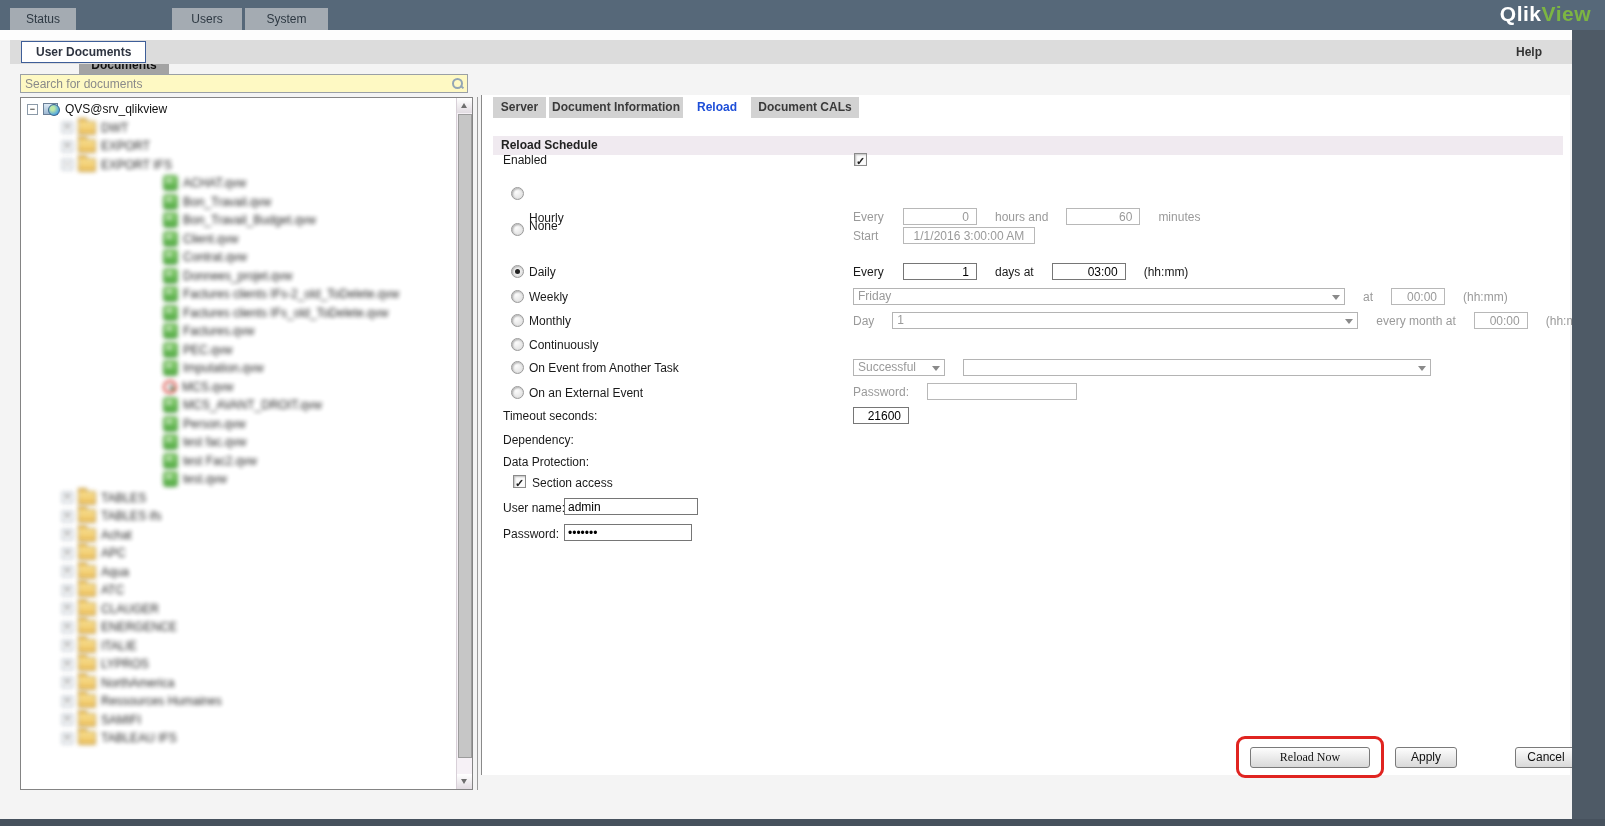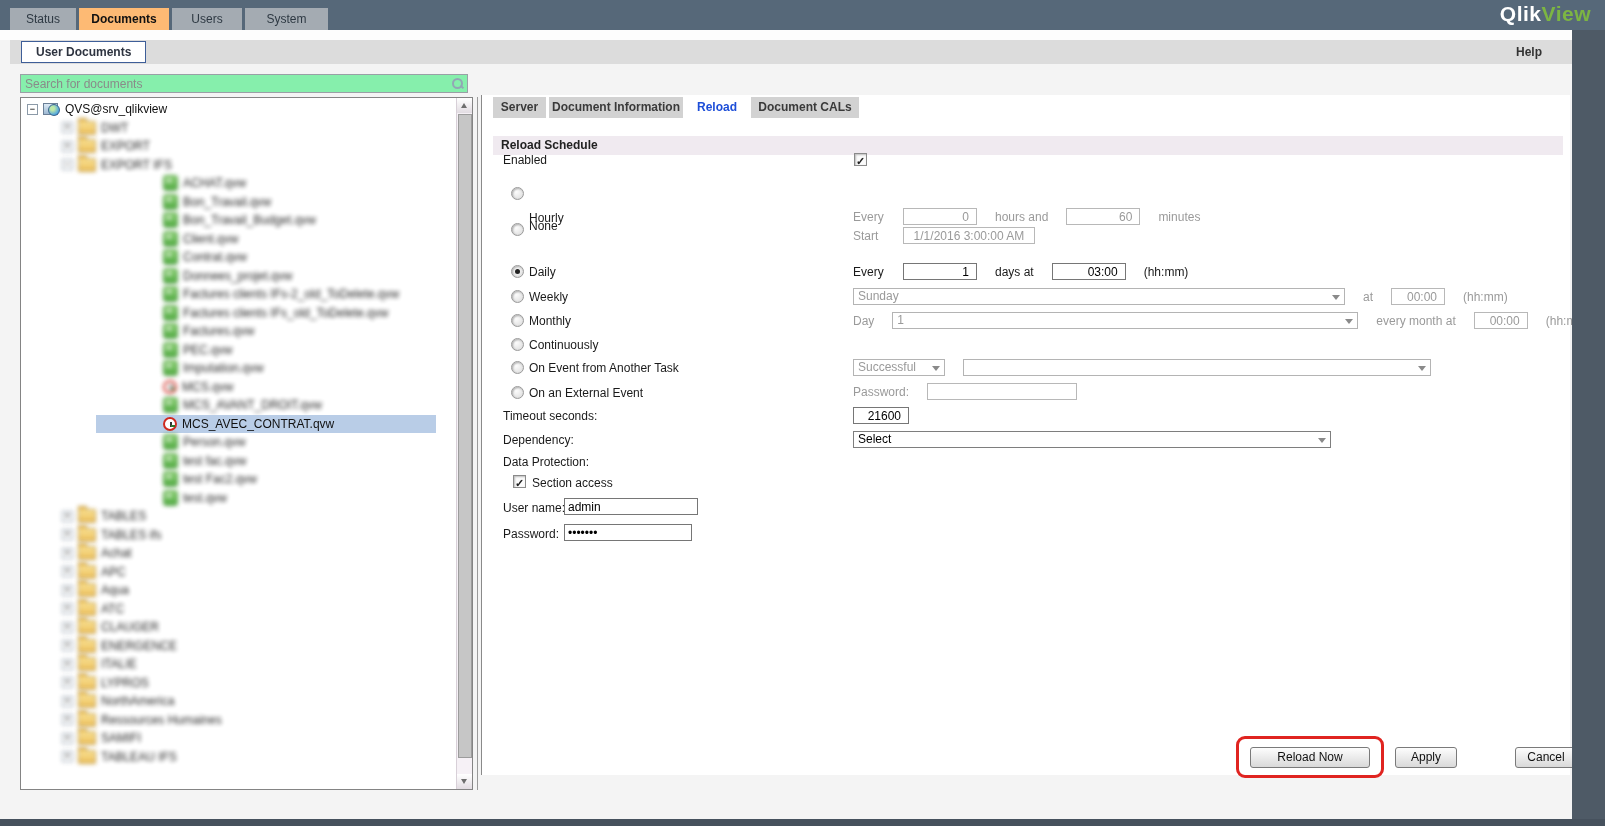--- a/index.html
+++ b/index.html
@@ -4,33 +4,33 @@
 <style>
   html,body{margin:0;padding:0;background:#888;}
   .screen{position:relative;width:1605px;height:826px;background:#f4f4f4;overflow:hidden;
           font-family:"Liberation Sans",sans-serif;font-size:12px;color:#1a1a1a;}
 
   
   .topbar{position:absolute;left:0;top:0;width:1605px;height:30px;background:#566879;}
   .topwhite{position:absolute;left:0;top:30px;width:1572px;height:10px;background:#fdfdfd;}
   .toptab{position:absolute;top:8px;height:22px;line-height:22px;text-align:center;
           background:#a4abb2;color:#2e3943;cursor:default;}
-  .toptab.active{background:#fdba74;color:#111;font-weight:bold;}
+  .toptab.active{background:#a3a3a3;color:#111;font-weight:bold;margin-top:46px;}
   .logo{position:absolute;top:2px;right:14px;font-size:21px;font-weight:bold;letter-spacing:.5px;}
   .logo .q{color:#fff;} .logo .v{color:#7cb543;}
 
   
   .subbar{position:absolute;left:10px;top:40px;width:1562px;height:24px;background:#dcdcdc;}
   .userdocs-btn{position:absolute;left:11px;top:1px;height:20px;line-height:20px;padding:0 14px;
                 background:#fff;border:1px solid #3e5e98;font-weight:bold;color:#2e3440;}
   .help{position:absolute;right:30px;top:0;height:24px;line-height:24px;font-weight:bold;color:#333;}
 
   
   .search{position:absolute;left:20px;top:74px;width:448px;height:19px;box-sizing:border-box;
-          border:1px solid #9aa0a6;background:#86efac;font:12px "Liberation Sans",sans-serif;
+          border:1px solid #9aa0a6;background:#fef9c3;font:12px "Liberation Sans",sans-serif;
           color:#222;padding:0 20px 0 4px;}
   .search::placeholder{color:#8a8a8a;}
   .mag{position:absolute;left:451px;top:77px;width:13px;height:13px;}
   .mag::before{content:'';position:absolute;left:1px;top:1px;width:7px;height:7px;border:2px solid #93a6b5;border-radius:50%;}
   .mag::after{content:'';position:absolute;left:9px;top:9px;width:4px;height:2px;background:#93a6b5;transform:rotate(45deg);}
 
   
   .tree{position:absolute;left:20px;top:97px;width:453px;height:693px;box-sizing:border-box;
         border:1px solid #848484;background:#fff;overflow:hidden;}
   .tree-rows{position:absolute;left:0;top:2px;right:16px;}
@@ -237,26 +237,20 @@
             <span class="ticon ic-clock"></span>
             <span class="tlabel">MCS.qvw</span>
           </div>
         </div>
         <div class="trow">
           <div class="tin lvl2 blur">
             <span class="ticon ic-doc"></span>
             <span class="tlabel">MCS_AVANT_DROIT.qvw</span>
           </div>
         </div>
-        <div class="trow sel">
-          <div class="tin lvl2">
-            <span class="ticon ic-clock"></span>
-            <span class="tlabel">MCS_AVEC_CONTRAT.qvw</span>
-          </div>
-        </div>
         <div class="trow">
           <div class="tin lvl2 blur">
             <span class="ticon ic-doc"></span>
             <span class="tlabel">Person.qvw</span>
           </div>
         </div>
         <div class="trow">
           <div class="tin lvl2 blur">
             <span class="ticon ic-doc"></span>
             <span class="tlabel">test fac.qvw</span>
@@ -427,21 +421,21 @@
 
     <div class="frow" style="left:371px;top:168px;">
       <span class="w32">Every</span>
       <input class="tb right" style="width: 74px;" value="1">
       <span>days at</span>
       <input class="tb right" style="width: 74px;" value="03:00">
       <span>(hh:mm)</span>
     </div>
 
     <div class="frow" style="left:371px;top:193px;">
-      <div class="dd dis" style="width:492px;"><span>Sunday</span><i class="arr"></i></div>
+      <div class="dd dis" style="width:492px;"><span>Friday</span><i class="arr"></i></div>
       <span class="dis-t">at</span>
       <input class="tb right dis" style="width: 54px;" value="00:00">
       <span class="dis-t">(hh:mm)</span>
     </div>
 
     <div class="frow" style="left:371px;top:217px;">
       <span class="dis-t">Day</span>
       <div class="dd dis" style="width:466px;"><span>1</span><i class="arr"></i></div>
       <span class="dis-t">every month at</span>
       <input class="tb right dis" style="width: 54px;" value="00:00">
@@ -454,32 +448,31 @@
     </div>
 
     <div class="frow" style="left:371px;top:288px;">
       <span class="dis-t">Password:</span>
       <input class="tb dis" style="width: 150px;" value="">
     </div>
 
     <div class="lbl" style="left:21px;top:314px;">Timeout seconds:</div>
     <input class="tb right" style="position: absolute; left: 371px; top: 312px; width: 56px;" value="21600">
     <div class="lbl" style="left:21px;top:338px;">Dependency:</div>
-    <div class="dd" style="position:absolute;left:371px;top:336px;width:478px;"><span>Select</span><i class="arr"></i></div>
 
     <div class="lbl" style="left:21px;top:360px;">Data Protection:</div>
     <span class="cb" style="left:31px;top:380px;"><span class="mark">✓</span></span>
     <div class="lbl" style="left:50px;top:381px;">Section access</div>
     <div class="lbl" style="left:21px;top:406px;">User name:</div>
     <input class="tb" style="position: absolute; left: 82px; top: 403px; width: 134px;" value="admin">
     <div class="lbl" style="left:21px;top:432px;">Password:</div>
     <input class="tb" style="position: absolute; left: 82px; top: 429px; width: 128px;" value="•••••••">
   </div>
 
-  <div class="btn" style="left:1250px;top:747px;width:120px;">Reload Now</div>
+  <div class="btn" style="left:1250px;top:747px;width:120px;font-family:Liberation Serif, serif;">Reload Now</div>
   <div class="annotation"></div>
   <div class="btn" style="left:1395px;top:747px;width:62px;">Apply</div>
   <div class="btn" style="left:1472px;top:747px;width:62px;margin-left:43px;">Cancel</div>
 
   <div class="footer"></div>
   <div class="rband"></div>
   <div class="bband"></div>
 </div>
 
 </body></html>

